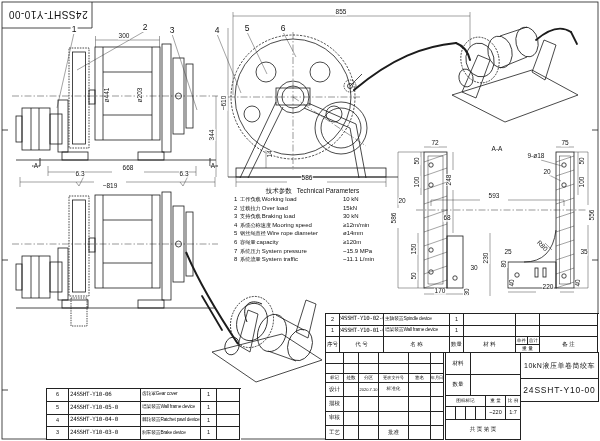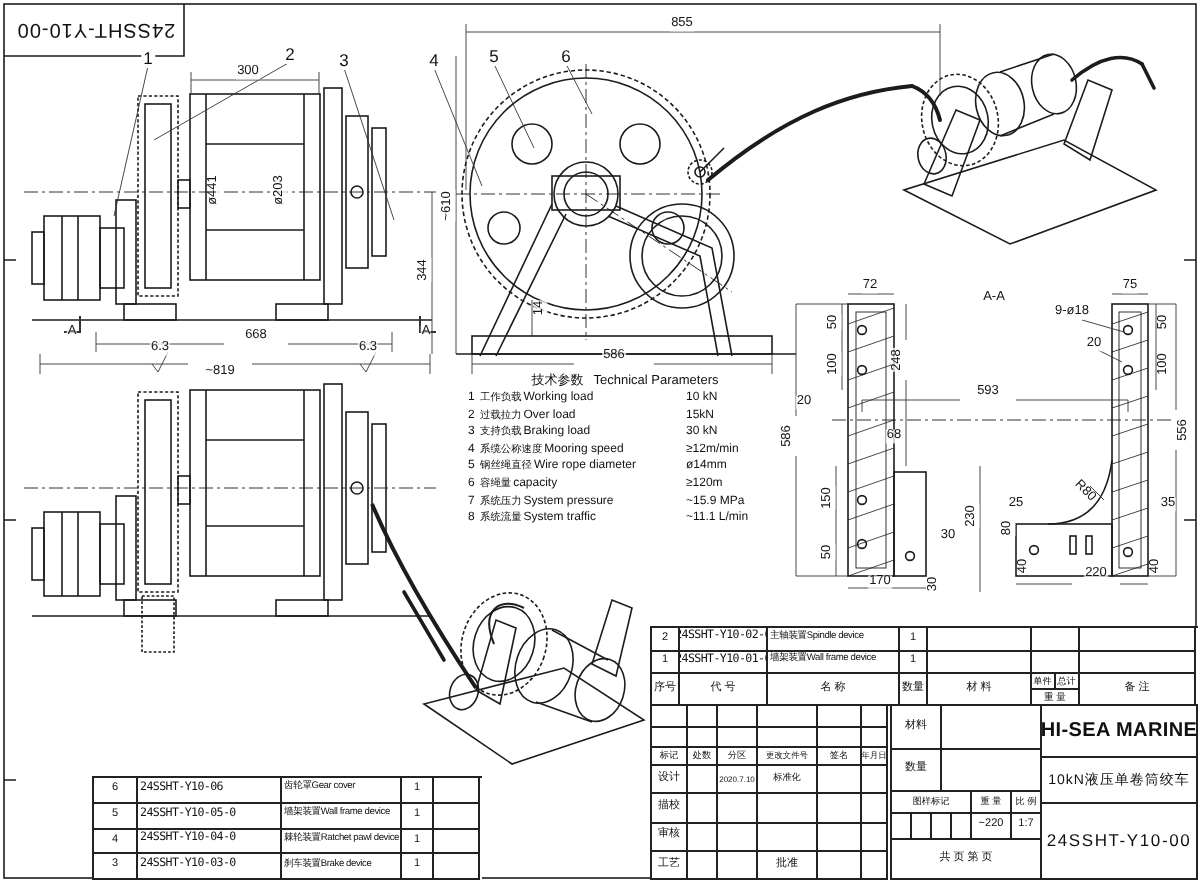--- a/index.html
+++ b/index.html
@@ -428,18 +428,17 @@
             <div></div>
           </div>
         </div>
       <div class="cell" style="border-bottom:none">~220</div>
       <div class="cell" style="border-bottom:none">1:7</div>
     </div>
     <div class="cell">共  页 第  页</div>
   </div>
 
   <div class="gtab" style="left:520px;top:352px;width:78px;grid-template-columns:78px;grid-template-rows:26px 23px 38px;">
-    <div class="cell company">HI-SEA MARINE</div>
     <div class="cell product">10kN液压单卷筒绞车</div>
     <div class="cell drawno">24SSHT-Y10-00</div>
   </div>
 
 </div>
 
 </body></html>

